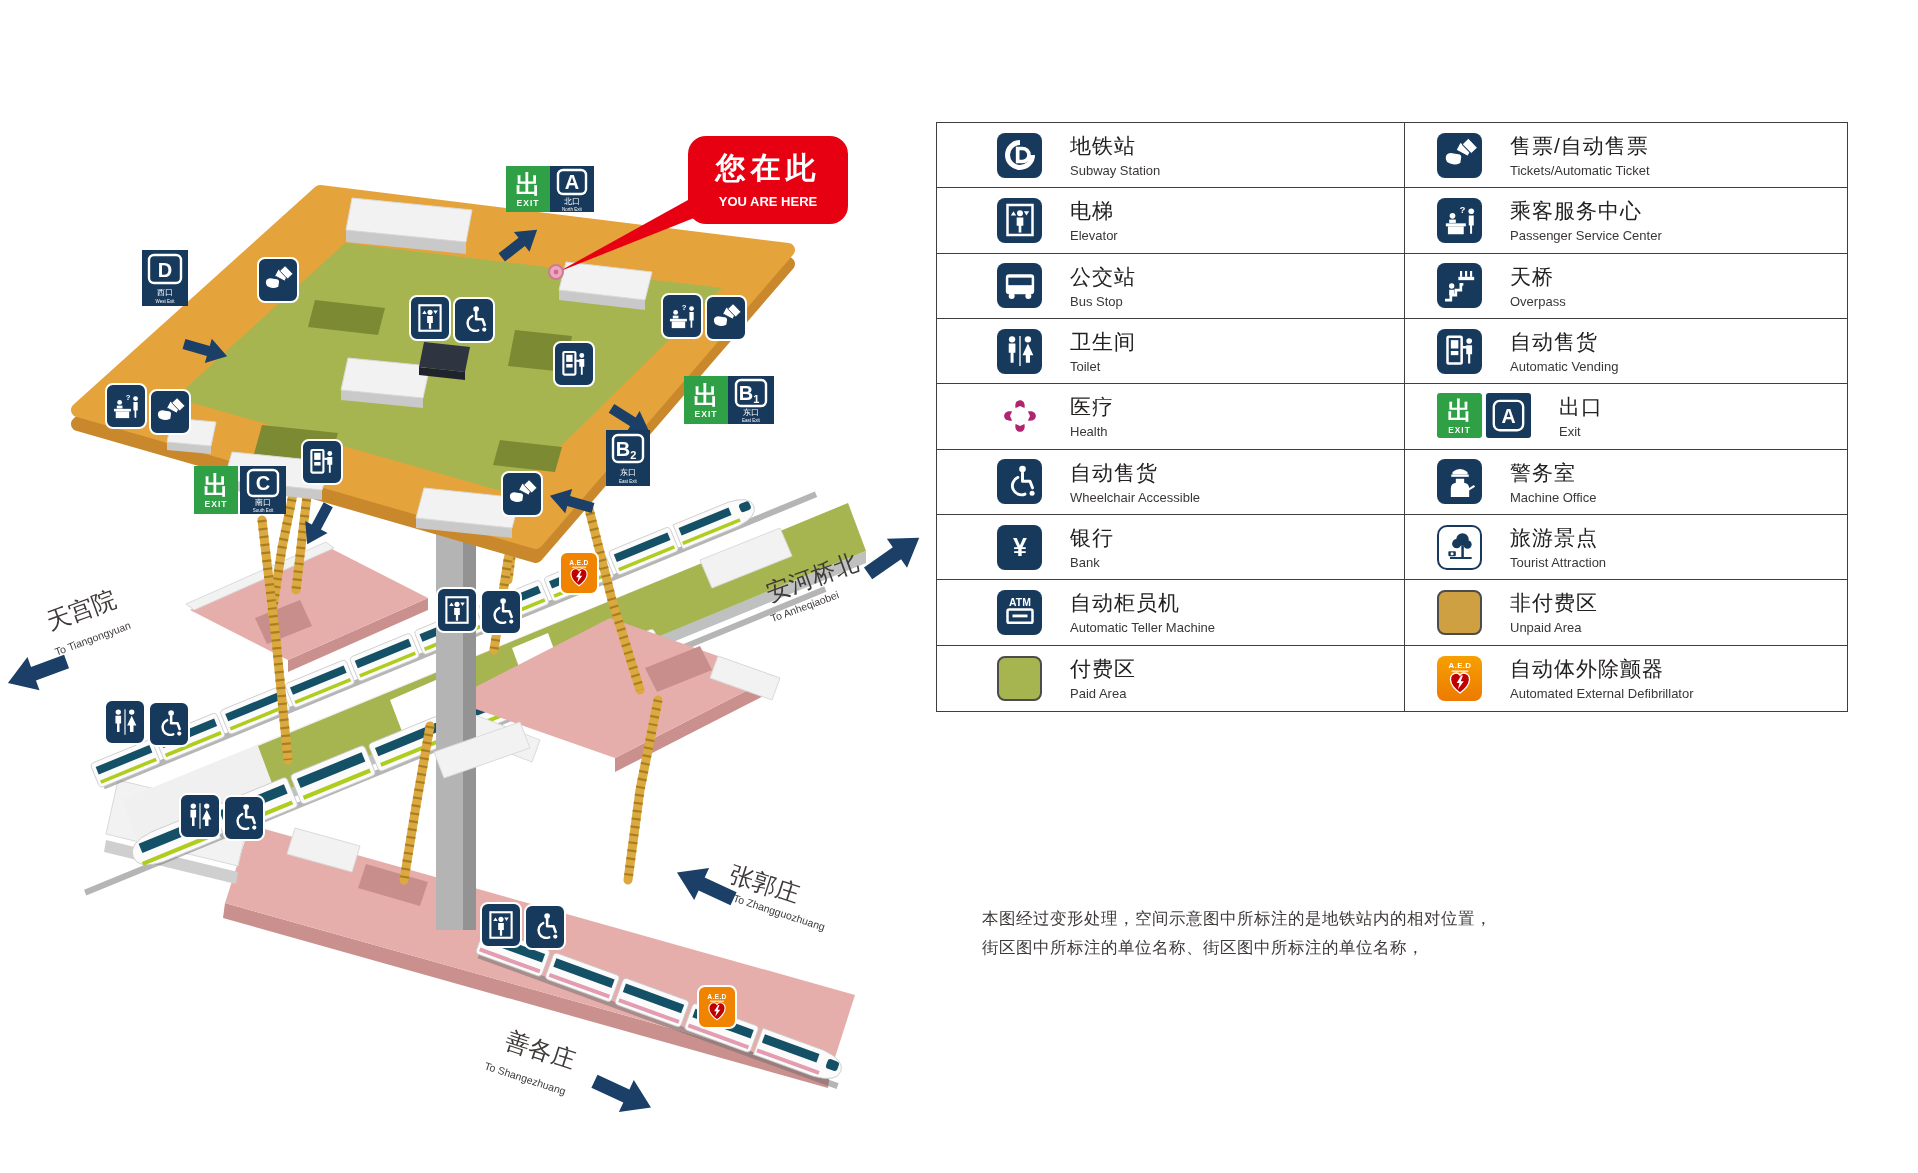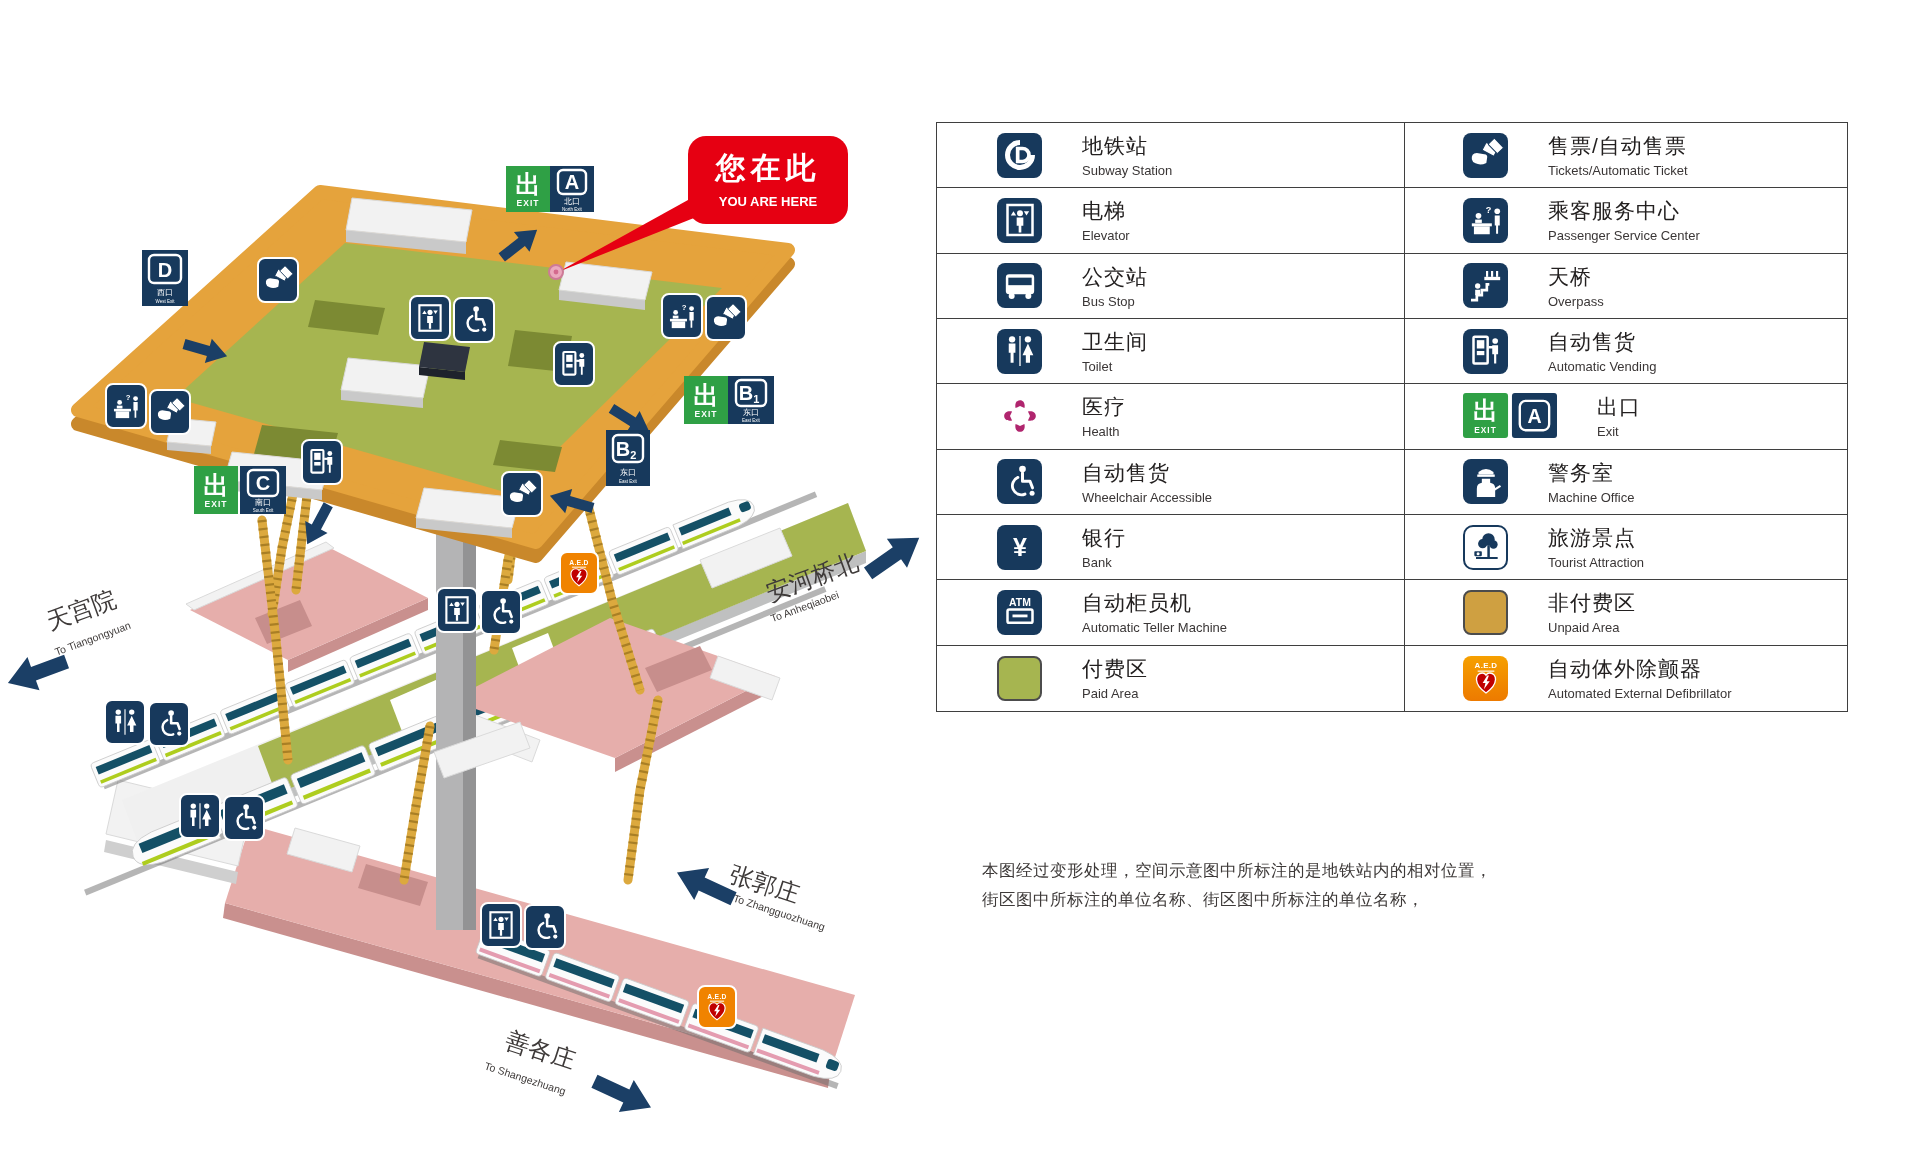--- a/index.html
+++ b/index.html
@@ -34,41 +34,41 @@
   .carbody{fill:#FBFBFB;stroke:#C9C9C9;stroke-width:.8;}
   .carwin{fill:#145066;}
   .stripe4{fill:#AECD1E;}
   .stripe14{fill:#E49CB0;}
   .trainShadow{fill:#6B6B6B;opacity:.5;}
 
   
   .legend{position:absolute;left:936px;top:122px;width:912px;height:590px;
           border:1.5px solid #3F3F3F;box-sizing:border-box;display:grid;
           grid-template-columns:467px 1fr;grid-auto-rows:1fr;background:#fff;}
-  .lc{border-bottom:1.5px solid #3F3F3F;display:flex;align-items:center;gap:40px;
+  .lc{border-bottom:1.5px solid #3F3F3F;display:flex;align-items:center;gap:28px;
       padding-left:60px;box-sizing:border-box;}
-  .lc.cr{border-left:1.5px solid #3F3F3F;padding-left:58px;}
+  .lc.cr{border-left:1.5px solid #3F3F3F;padding-left:32px;}
   .lc.last{border-bottom:none;}
   .tile{width:45px;height:45px;border-radius:8px;display:flex;align-items:center;
         justify-content:center;flex:none;box-sizing:border-box;}
   .tile svg{width:40px;height:40px;display:block;}
   .tile.navy{background:#17395C;color:#fff;}
   .tile.plain{background:transparent;color:#17395C;}
   .tile.health{background:transparent;color:#B0256E;}
   .tile.bordered{background:#fff;border:2.5px solid #17395C;border-radius:10px;color:#17395C;}
   .tile.paid{background:#A6B550;border:2px solid #4C4C4C;}
   .tile.unpaid{background:#CFA041;border:2px solid #4C4C4C;}
   .tile.aedbg{background:linear-gradient(#F6A000,#ED7A00);color:#fff;}
   .exitpair{flex:none;display:block;width:94px;height:46px;}
   .ltxt{display:flex;flex-direction:column;}
   .lzh{font-size:21px;color:#232020;font-weight:500;letter-spacing:1px;}
   .len{font-size:13px;color:#3A3636;margin-top:3px;}
 
   
-  .note{position:absolute;left:982px;top:856px;width:620px;font-size:16.5px;color:#3E3A39;
+  .note{position:absolute;left:982px;top:904px;width:620px;font-size:16.5px;color:#3E3A39;
         line-height:1.75;letter-spacing:.5px;}
 </style>
 </head>
 <body>
 
 <div class="page">
 
 <svg class="map" width="960" height="1173" viewBox="0 0 960 1173">
   <defs>
     <path id="arrowP" d="M-19,-4.5 H3 V-11 L20,0 L3,11 V4.5 H-19 Z"></path>

